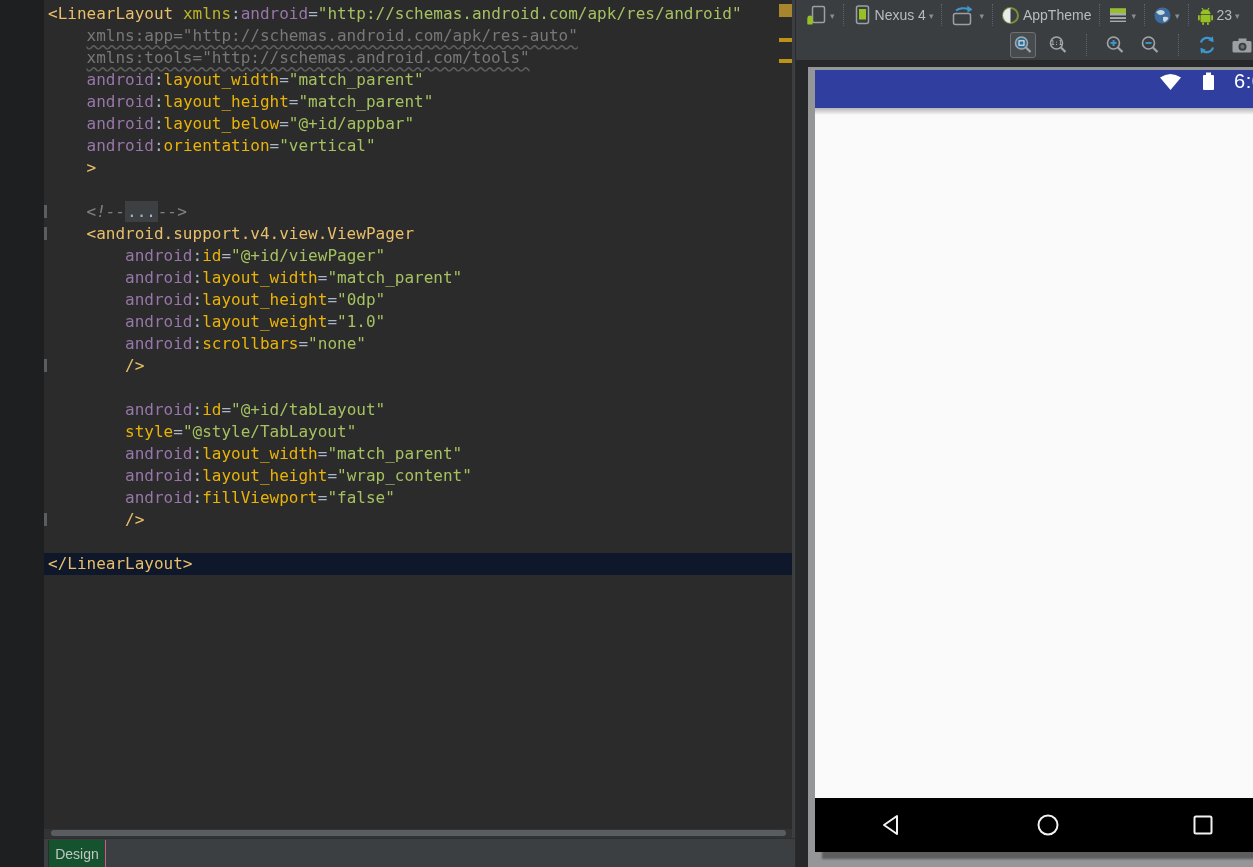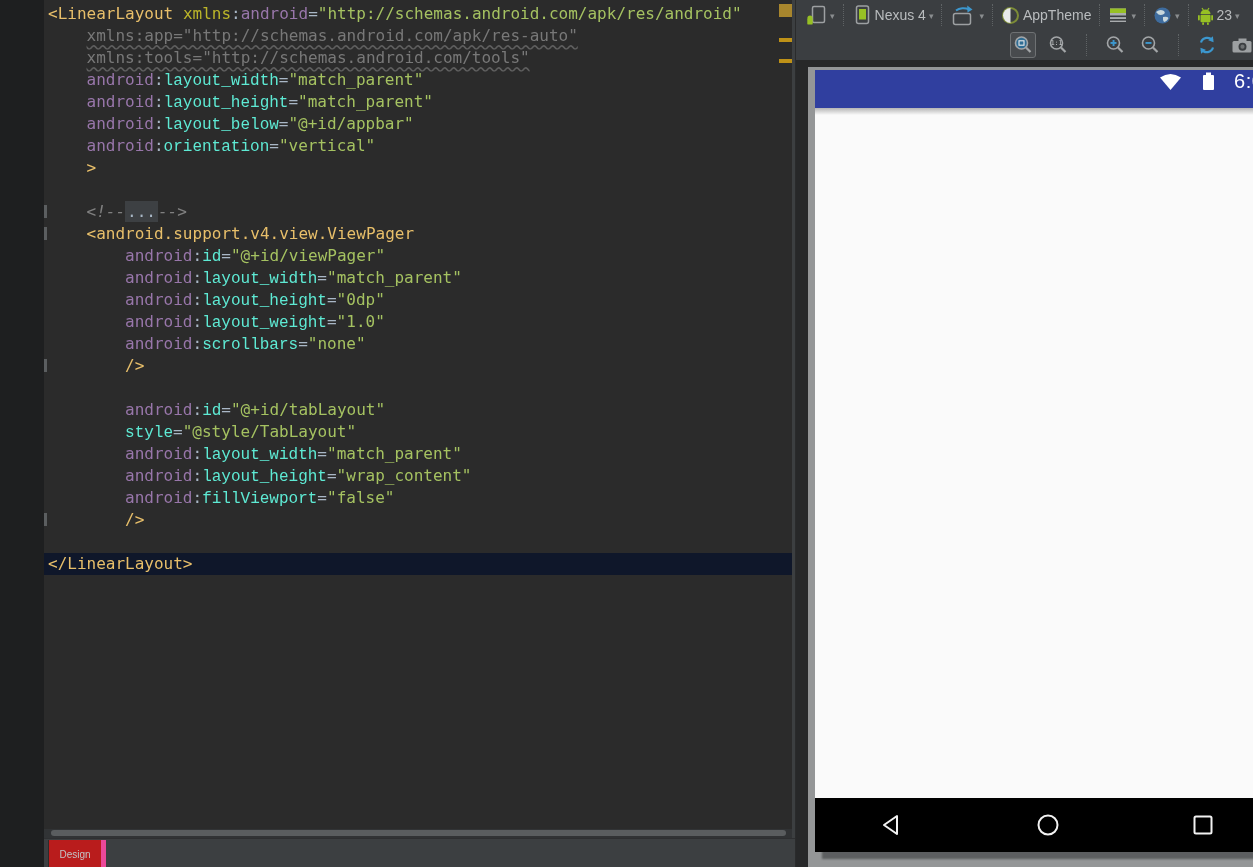--- a/index.html
+++ b/index.html
@@ -11,39 +11,39 @@
 
   
   .editor-pane { position:absolute; left:0; top:0; width:751px; height:867px; background:#2B2B2B; }
   .code { position:absolute; left:0; top:3px; right:3px; font-family:"DejaVu Sans Mono", monospace; font-size:16px; }
   .code-line { position:relative; height:22px; line-height:22px; white-space:pre; padding-left:4px; }
   .code-line.hl { background:#0f172a; }
   .gutter-mark { position:absolute; left:0; top:4px; width:3px; height:13px; background:#5B5E60; }
   .tk-tag     { color:#E8BF6A; }
   .tk-ns      { color:#9876AA; }
   .tk-xmlns   { color:#BBB529; }
-  .tk-attr    { color:#5eead4;font-family:Liberation Mono, monospace; }
+  .tk-attr    { color:#eab308; }
   .tk-plain   { color:#A9B7C6; }
   .tk-val     { color:#A5C261; }
   .tk-dead    { color:#787878; text-decoration:underline; text-decoration-style:wavy; text-decoration-color:#5E5E5E; text-underline-offset:3px; }
   .tk-comment { color:#808080; font-style:italic; }
   .tk-fold    { color:#A9B7C6; background:#3D4043; padding:1px 2px; }
 
   .stripe-square { position:absolute; left:735px; top:4px; width:13px; height:13px; background:#A8862D; }
   .stripe-dash   { position:absolute; left:735px; width:15px; height:4px; background:#BE9117; }
   .stripe-dash.d1 { top:38px; } .stripe-dash.d2 { top:59px; }
 
   .hscroll { position:absolute; left:0; right:3px; top:829px; height:9px; background:#313335; }
   .hscroll-thumb { position:absolute; left:7px; right:6px; top:1px; height:6px; background:#5A5D5F; border-radius:3px; }
 
   .editor-tabbar { position:absolute; left:0; bottom:0; width:751px; height:29px; background:#3C3F41; border-top:1px solid #2e2f31; }
   .editor-tab {
-    position:absolute; left:4px; top:1px; height:28px; width:58px; background:#b91c1c;
-    border-left:1px solid #2B2B2B; border-right:5px solid #ec4899;
-    color:#C2C4C6; font-size:10px; display:flex; align-items:center; justify-content:center;
+    position:absolute; left:4px; top:1px; height:28px; width:58px; background:#14532d;
+    border-left:1px solid #2B2B2B; border-right:1px solid #ec4899;
+    color:#C2C4C6; font-size:14px; display:flex; align-items:center; justify-content:center;
   }
 
   .splitter { position:absolute; left:748px; top:0; width:3px; height:838px; background:#3C3F41; }
 
   
   .preview-pane { position:absolute; left:751px; top:0; width:502px; height:867px; background:#3B3E41; border-left:1px solid #2A2B2C; }
   .ptoolbar { position:absolute; left:0; top:0; width:502px; height:60px; }
   .trow { display:flex; align-items:center; height:30px; color:#B9BCBE; font-size:14px; }
   .trow1 { padding-left:7px; }
   .trow2 { justify-content:flex-end; padding-right:8px; gap:9px; }

